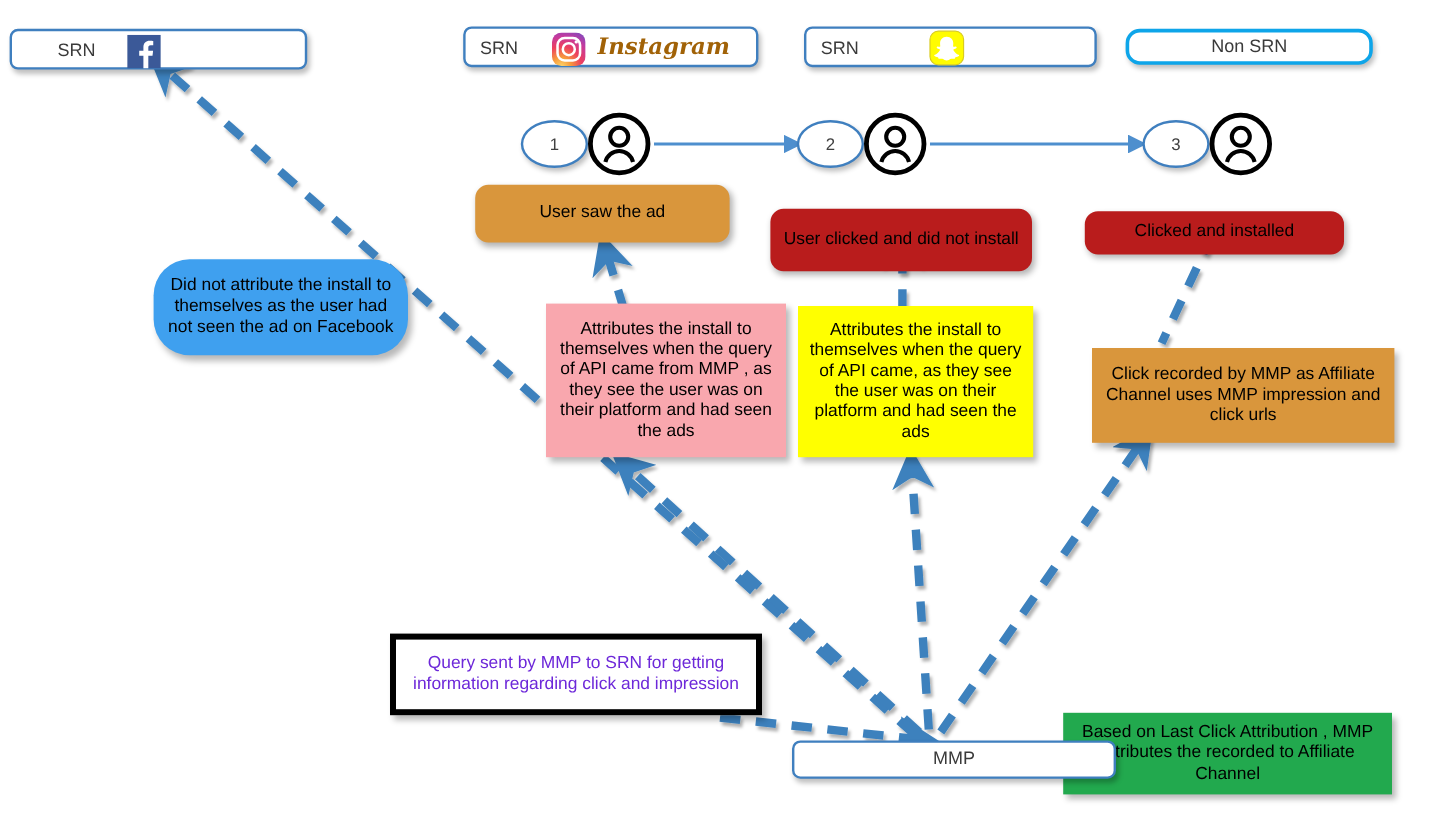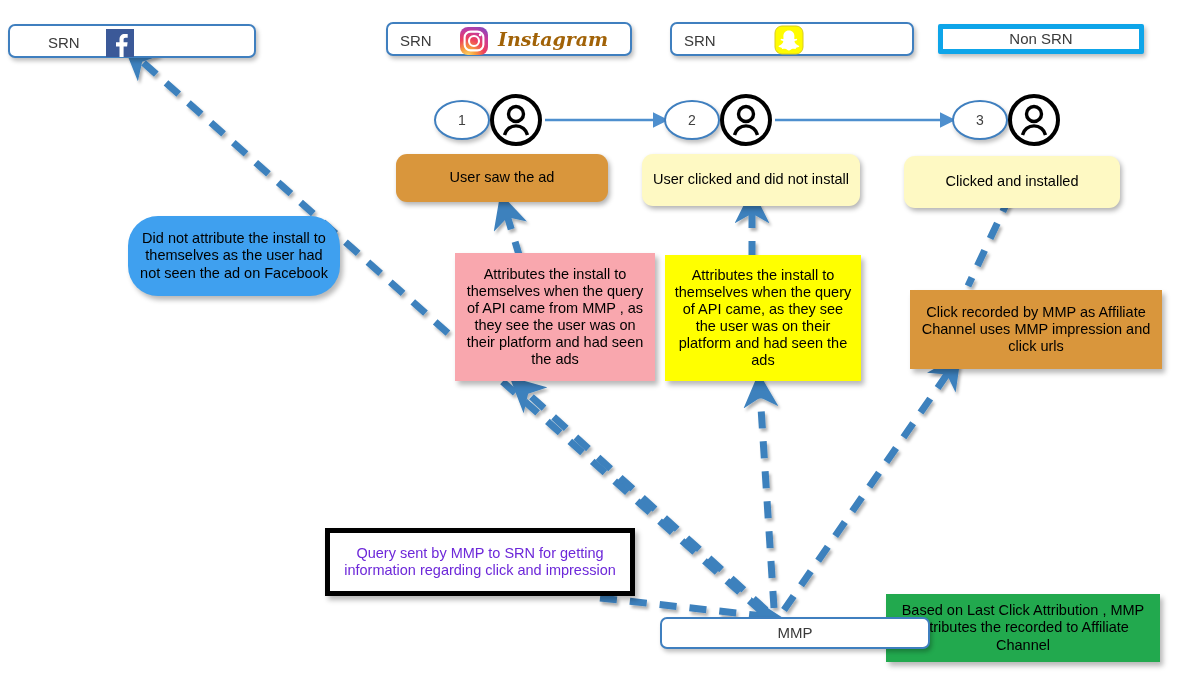--- a/index.html
+++ b/index.html
@@ -18,26 +18,26 @@
 
   
   .srnbox{
     background:#ffffff;
     border:2px solid #3f7fbf;
     border-radius:7px;
     box-shadow:2px 3px 4px rgba(0,0,0,0.25);
     font-size:15px;
     color:#3a3a3a;
   }
-  .srnbox.square{border-radius:2px;border:5px solid #0ea5e9;align-items:center;}
+  .srnbox.square{border-radius:12px;border:3px solid #0ea5e9;align-items:center;}
 
   
   .pill{border-radius:11px;box-shadow:2px 3px 5px rgba(0,0,0,0.3);font-size:14.5px;padding:15px 8px;}
   .pill.brown{background:#d9963c;}
-  .pill.red{background:#fef9c3;}
+  .pill.red{background:#b91c1c;margin-top:20px;}
 
   
   .note{box-shadow:3px 4px 5px rgba(0,0,0,0.28);font-size:14.5px;padding:4px 7px;}
   .note.blue{background:#3fa0ef;}
   .note.pink{background:#f9a7ae;}
   .note.yellow{background:#ffff00;}
   .note.tan{background:#d9963c;}
   .note.green{background:#22a94e;}
   .note.white-black{background:#ffffff;border:5px solid #000000;font-size:14.5px;color:#6d28d9;}
 
@@ -200,21 +200,21 @@
   </span>
 
   <div class="node pill brown" style="left:396px;top:154px;width:212px;height:48px;">
     <span>User saw the ad</span>
   </div>
 
   <div class="node pill red" style="left:642px;top:154px;width:218px;height:52px;">
     <span>User clicked and did not install</span>
   </div>
 
-  <div class="node pill red" style="left:904px;top:156px;width:216px;height:52px;">
+  <div class="node pill red" style="left:904px;top:156px;width:216px;height:36px;">
     <span>Clicked and installed</span>
   </div>
 
   <div class="node note blue" style="left:128px;top:216px;width:212px;height:80px;border-radius:30px;">
     <span>Did not attribute the install to themselves as the user had not seen the ad on Facebook</span>
   </div>
 
   <div class="node note pink" style="left:455px;top:253px;width:200px;height:128px;">
     <span>Attributes the install to themselves when the query of API came from MMP , as they see the user was on their platform and had seen the ads</span>
   </div>

